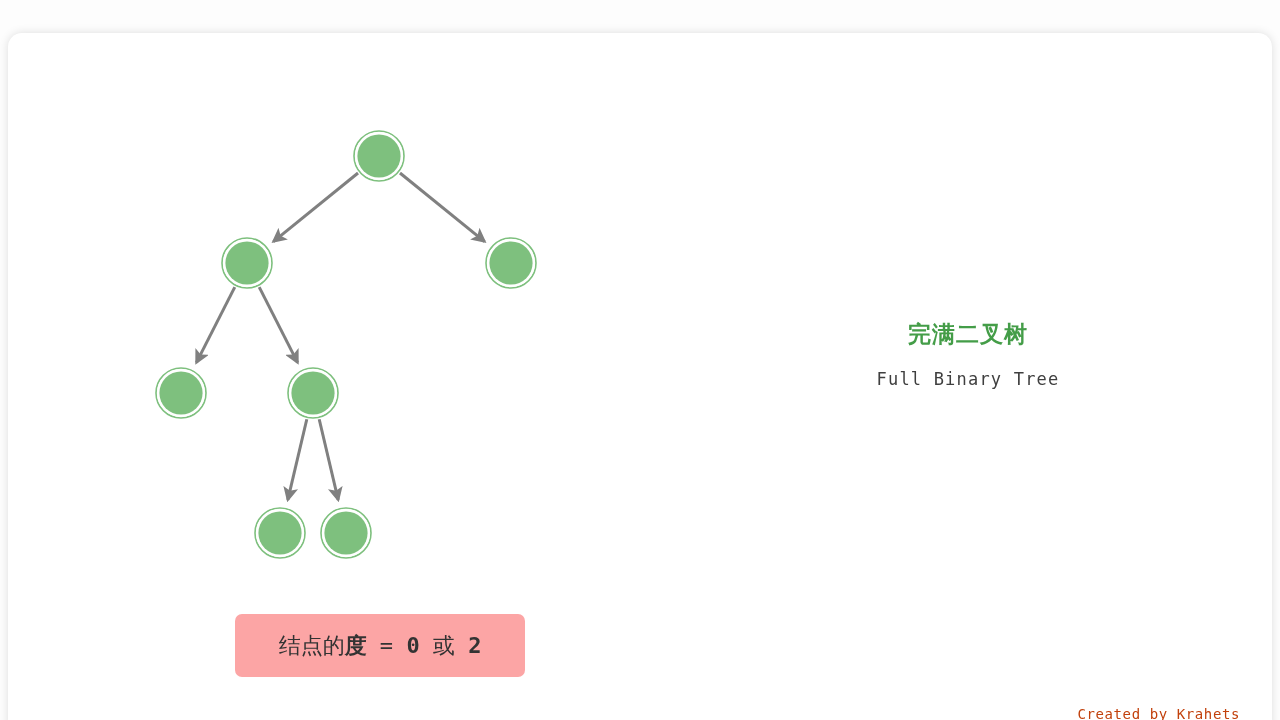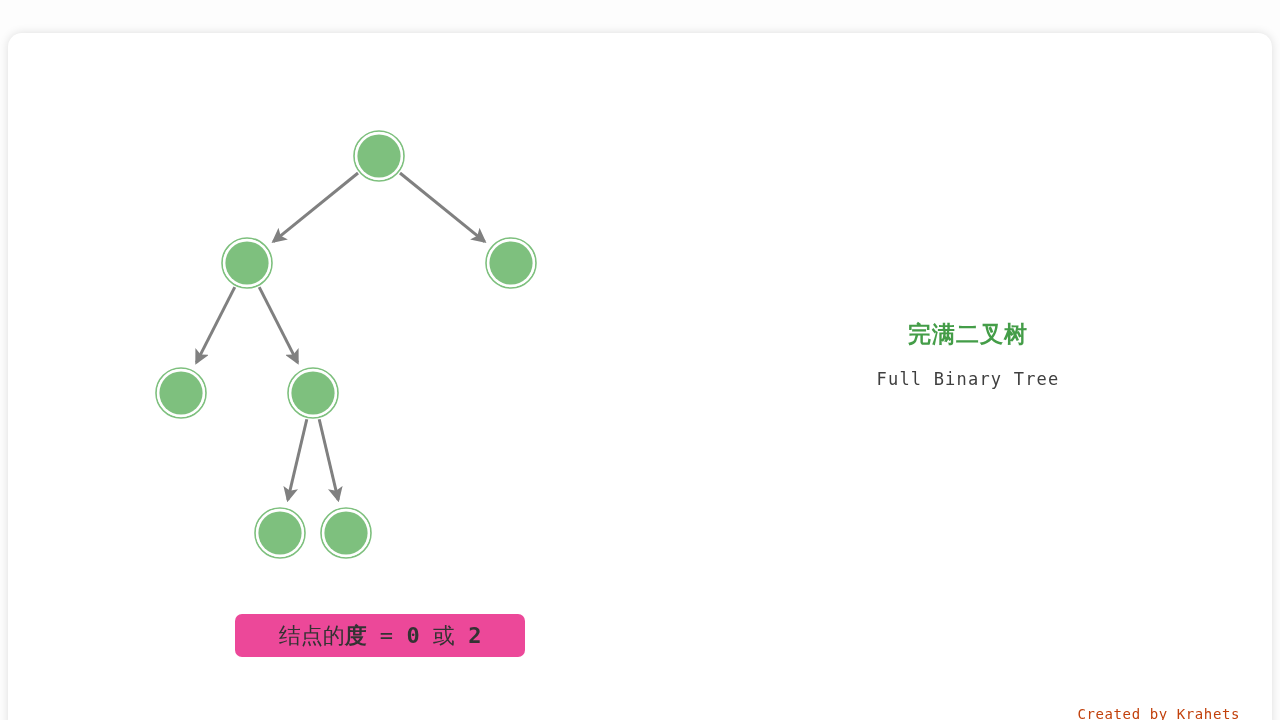--- a/index.html
+++ b/index.html
@@ -59,22 +59,22 @@
     font-size: 17px;
     color: #3f3f3f;
     letter-spacing: 1.2px;
     line-height: 28px;
   }
   .degree-label {
     position: absolute;
     left: 235px;
     top: 587px;
     width: 290px;
-    height: 43px;
-    background: #ec4899;
+    height: 63px;
+    background: #fca5a5;
     border-radius: 7px;
     display: flex;
     align-items: center;
     justify-content: center;
     box-sizing: border-box;
   }
   .degree-text {
     font-family: "DejaVu Sans Mono", monospace;
     font-size: 22px;
     color: #333333;

